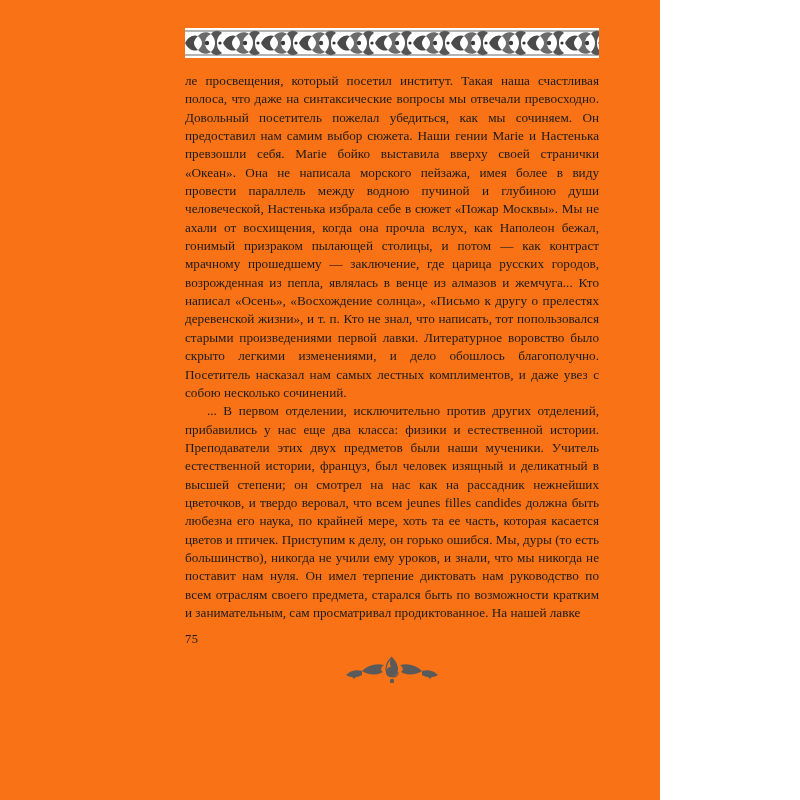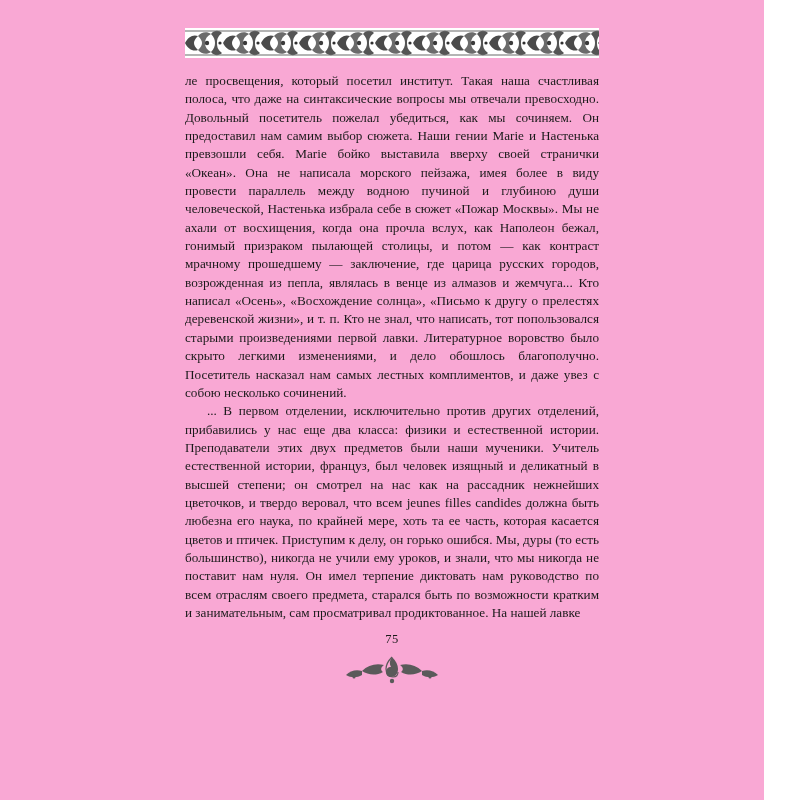--- a/index.html
+++ b/index.html
@@ -7,23 +7,23 @@
     padding: 0;
     background: #ffffff;
   }
   body {
     width: 800px;
     height: 800px;
     font-family: "Liberation Serif", serif;
   }
   .page {
     position: relative;
-    width: 764px;
+    width: 660px;
     height: 800px;
-    background: #f9a8d4;
+    background: #f97316;
     box-sizing: border-box;
   }
   .page-inner {
     position: absolute;
     left: 185px;
     top: 28px;
     width: 414px;
   }
   
   .ornament-top {
@@ -44,21 +44,21 @@
   .body-text p {
     margin: 0;
     text-indent: 0;
   }
   .body-text p.indent {
     text-indent: 22px;
     font-family: Liberation Serif, serif;
   }
   .page-number {
     margin-top: 10px;
-    text-align: center;
+    text-align: left;
     font-family: "Liberation Serif", serif;
     font-size: 12.5px;
     color: #1a1a1a;
     letter-spacing: 0.5px;
   }
   .ornament-bottom {
     display: block;
     margin: 4px auto 0 auto;
     width: 120px;
     height: 34px;

